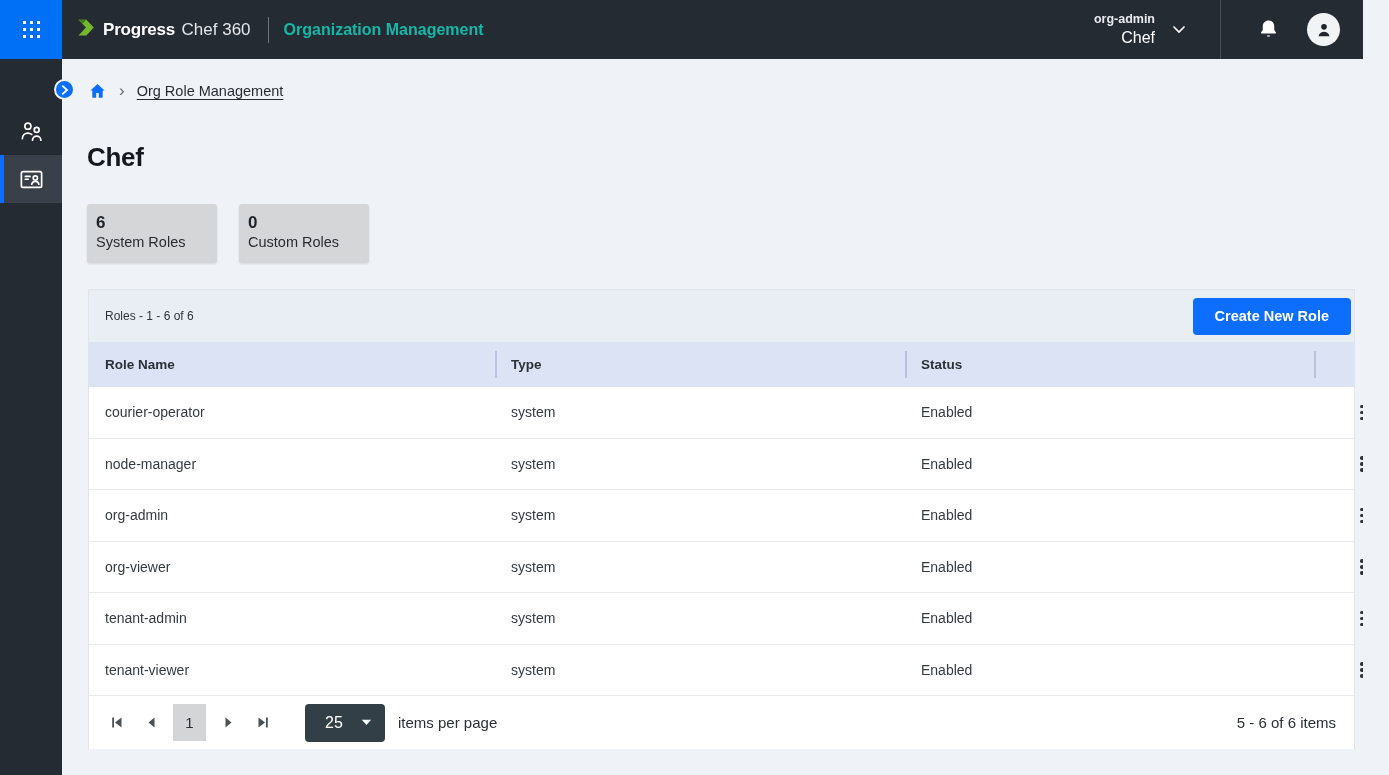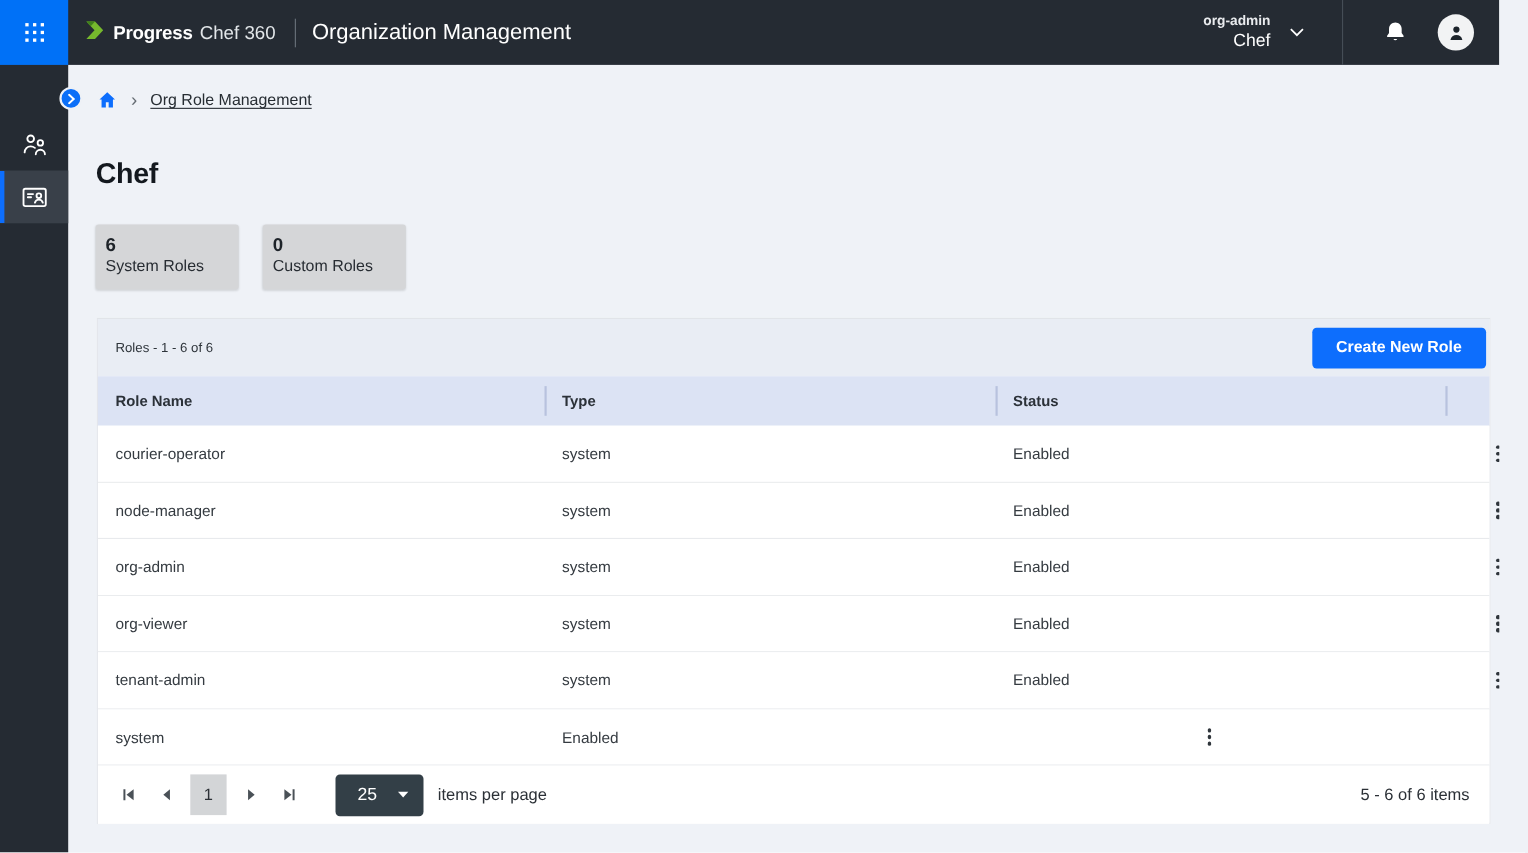--- a/index.html
+++ b/index.html
@@ -9,21 +9,21 @@
 
   
   .topbar { position:absolute; top:0; left:0; width:100%; height:59px; background:#252b33; display:flex; align-items:center; z-index:5; }
   .launcher { width:62px; height:59px; background:#0071f7; display:flex; align-items:center; justify-content:center; cursor:pointer; flex:0 0 62px; }
   .grid9 { display:grid; grid-template-columns:repeat(3,3px); grid-gap:4px; }
   .grid9 span { width:3px; height:3px; background:#fff; }
   .brand { display:flex; align-items:center; margin-left:13px; gap:7px; }
   .brand-name { font-size:17px; font-weight:700; color:#fff; letter-spacing:-0.2px; }
   .brand-prod { font-size:17px; font-weight:400; color:#e2e6e9; margin-left:2px; }
   .tb-divider { width:1px; height:26px; background:#6c747d; margin:0 15px 0 17px; }
-  .app-title { font-size:20px; font-weight:400; color:#ffffff; }
+  .app-title { font-size:16px; font-weight:700; color:#14b8a6; }
   .tb-spacer { flex:1; }
   .account { display:flex; align-items:center; cursor:pointer; margin-right:34px; }
   .account-text { display:flex; flex-direction:column; align-items:flex-end; }
   .account-role { font-size:12.5px; color:#e9ebee; font-weight:600; line-height:15px; }
   .account-org { font-size:16px; color:#fff; line-height:21px; }
   .account svg { margin-left:17px; }
   .tb-divider2 { width:1px; height:59px; background:#454d56; }
   .bell-btn { width:46px; height:46px; display:flex; align-items:center; justify-content:center; margin-left:24px; cursor:pointer; }
   .avatar { width:33px; height:33px; border-radius:50%; background:#f2f3f4; display:flex; align-items:center; justify-content:center; margin:0 23px 0 16px; cursor:pointer; }
 
@@ -262,20 +262,21 @@
         <div class="td actions">
             <button class="kebab">
               <i></i>
               <i></i>
               <i></i>
             </button>
           </div>
         <div></div>
       </div>
       <div class="grid-cols trow">
+        <div class="td">tenant-viewer</div>
         <div class="td">system</div>
         <div class="td">Enabled</div>
         <div class="td actions">
             <button class="kebab">
               <i></i>
               <i></i>
               <i></i>
             </button>
           </div>
         <div></div>

